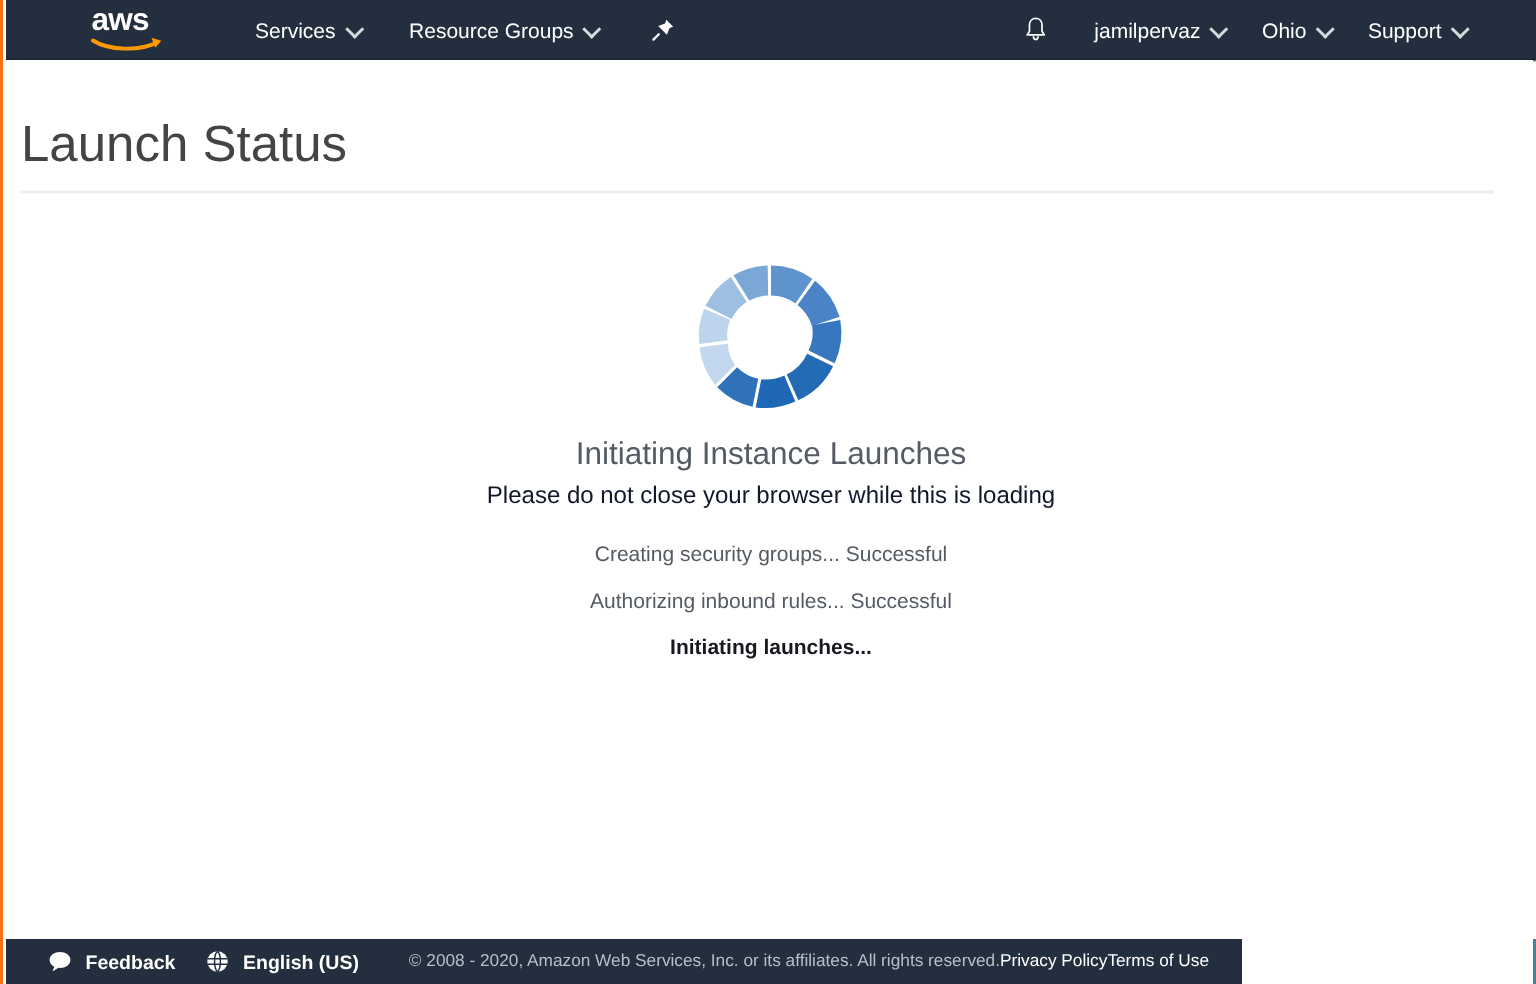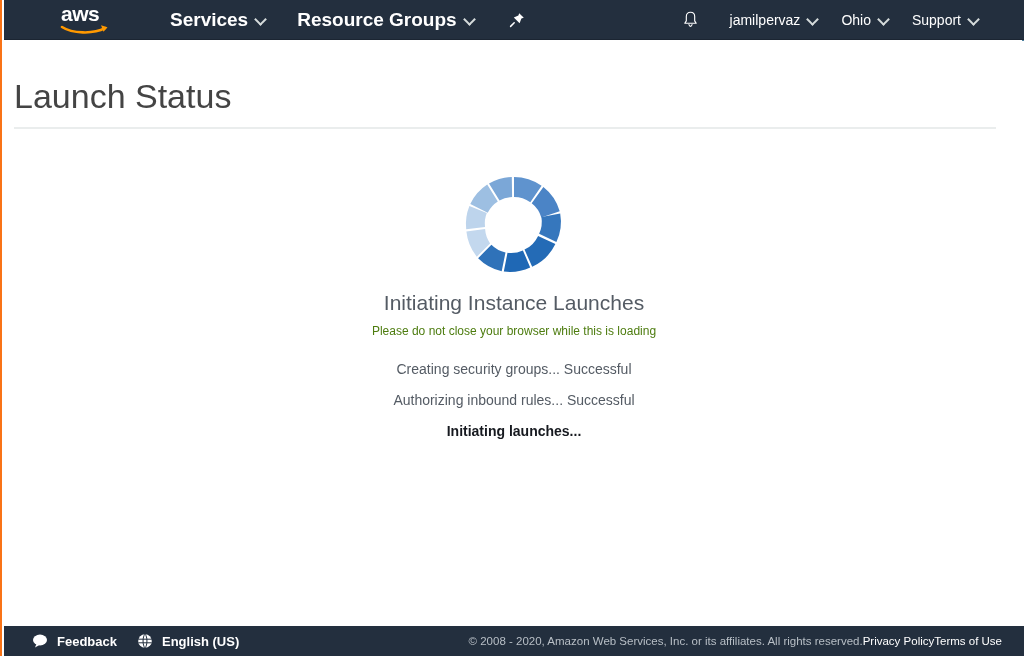--- a/index.html
+++ b/index.html
@@ -64,22 +64,22 @@
     top: 0px; left: 1px;
   }
   .aws-logo .swoosh {
     position: absolute;
     left: 0px; bottom: 2px;
     width: 52px; height: 12px;
   }
 
   .nav-item {
     color: #ffffff;
-    font-size: 19px;
-    font-weight: 700;
+    font-size: 14px;
+    font-weight: 400;
     padding: 0 10px;
     height: 40px;
     display: flex;
     align-items: center;
     gap: 8px;
     cursor: pointer;
     white-space: nowrap;
   }
 
   .nav-services { margin-left: 46px; }
@@ -166,22 +166,22 @@
   .status-heading {
     margin-top: 16px;
     font-size: 21px;
     font-weight: 400;
     color: #545b64;
     line-height: 24px;
   }
 
   .status-sub {
     margin-top: 7px;
-    font-size: 12px;
-    color: #4d7c0f;
+    font-size: 16px;
+    color: #0f172a;
     line-height: 18px;
   }
 
   .steps {
     margin-top: 20px;
     display: flex;
     flex-direction: column;
     align-items: center;
   }
 
@@ -194,21 +194,21 @@
   .step-line.active {
     font-weight: 700;
     color: #16191f;
     margin-bottom: 0;
   }
 
   
   .footer {
     position: absolute;
     left: 2px; bottom: 0;
-    width: 1020px;
+    width: 824px;
     height: 30px;
     background: #232f3e;
     display: flex;
     align-items: center;
     font-size: 12px;
   }
 
   .footer-left {
     display: flex;
     align-items: center;

